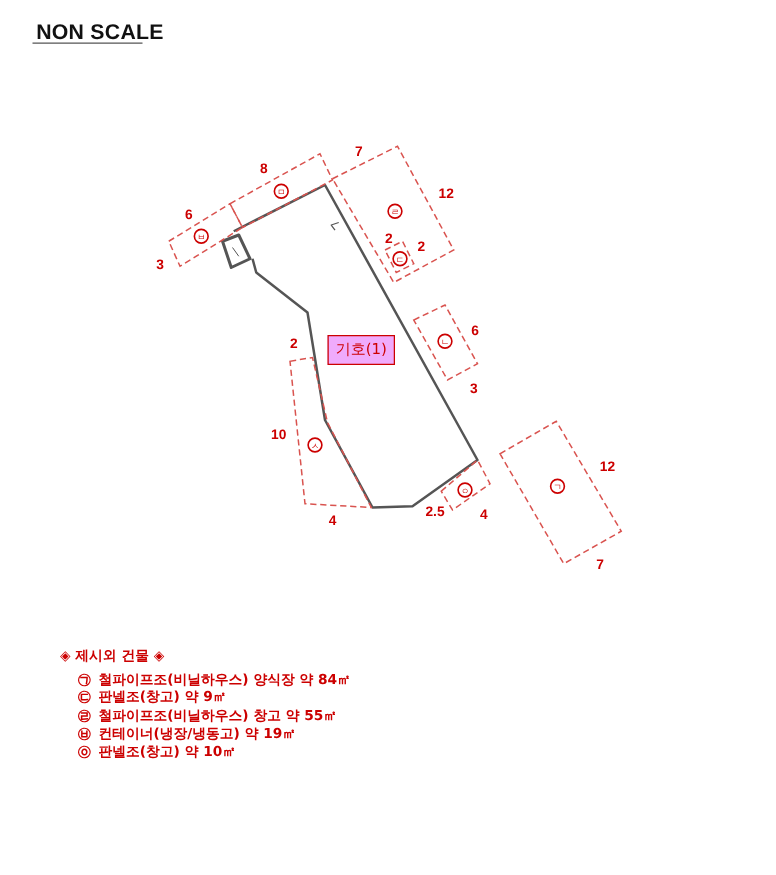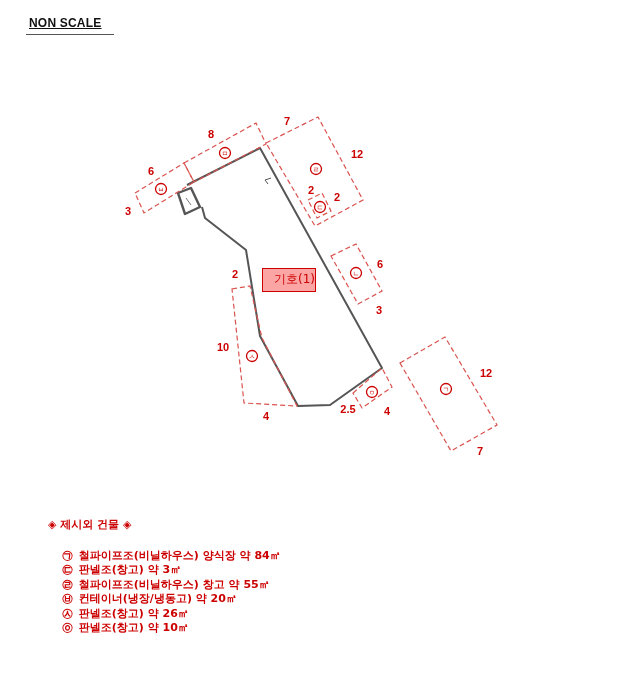--- a/index.html
+++ b/index.html
@@ -1,26 +1,26 @@
 <!DOCTYPE html>
 <html><head>
 <meta charset="utf-8">
 <style>
   html, body { margin:0; padding:0; background:#ffffff; }
   body { width:621px; height:700px; position:relative; overflow:hidden; font-family:"DejaVu Sans", sans-serif; }
-  .title { position:absolute; left:29px; top:16px; font-family:"Liberation Sans", sans-serif; font-weight:bold; font-size:12px; color:#111; letter-spacing:0.2px;text-decoration:underline; }
+  .title { position:absolute; left:29px; top:16px; font-family:"Liberation Sans", sans-serif; font-weight:bold; font-size:17px; color:#111; letter-spacing:0.2px; }
   .title-line { position:absolute; left:26px; top:34px; width:88px; height:1px; background:#555; }
   svg.plan { position:absolute; left:0; top:0; }
   .dim { font-family:"Liberation Sans", sans-serif; font-size:11px; fill:#cc0000; font-weight:bold; }
   .mark { font-family:"DejaVu Sans", sans-serif; font-size:7px; fill:#cc0000; }
   .legend { position:absolute; left:48px; top:518px; color:#cc0000; font-family:"DejaVu Sans", sans-serif; font-size:11px; line-height:14.5px; font-weight:bold; }
-  .legend .head { margin-bottom:16px; }
+  .legend .head { margin-bottom:4px; }
   .legend .item { padding-left:14px; white-space:nowrap; }
   .legend .sym { display:inline-block; width:13px; }
-  .lot-label { position:absolute; left:262px; top:268px; width:54px; height:24px; border:1.5px solid #cc0000; box-sizing:border-box; color:#cc0000; font-family:"DejaVu Sans", sans-serif; font-size:12px; text-align:right; line-height:21px; background:#fca5a5; }
+  .lot-label { position:absolute; left:262px; top:268px; width:54px; height:24px; border:1.5px solid #cc0000; box-sizing:border-box; color:#cc0000; font-family:"DejaVu Sans", sans-serif; font-size:12px; text-align:center; line-height:21px; background:#f0abfc; }
 </style>
 </head>
 <body>
 
 <div class="title">NON SCALE</div>
 <div class="title-line"></div>
 
 <svg class="plan" width="621" height="700" viewBox="0 0 621 700">
 
   <g fill="none" stroke="#555" stroke-width="2" stroke-linejoin="round">
@@ -90,18 +90,17 @@
     <text x="486" y="377">12</text>
     <text x="480" y="455">7</text>
   </g>
 </svg>
 
 <div class="lot-label">기호(1)</div>
 
 <div class="legend">
   <div class="head">◈ 제시외 건물 ◈</div>
   <div class="item"><span class="sym">㉠</span> <span>철파이프조(비닐하우스) 양식장 약 84㎡</span></div>
-  <div class="item"><span class="sym">㉢</span> <span>판넬조(창고) 약 3㎡</span></div>
+  <div class="item"><span class="sym">㉢</span> <span>판넬조(창고) 약 9㎡</span></div>
   <div class="item"><span class="sym">㉣</span> <span>철파이프조(비닐하우스) 창고 약 55㎡</span></div>
-  <div class="item"><span class="sym">㉥</span> <span>컨테이너(냉장/냉동고) 약 20㎡</span></div>
-  <div class="item"><span class="sym">㉦</span> <span>판넬조(창고) 약 26㎡</span></div>
+  <div class="item"><span class="sym">㉥</span> <span>컨테이너(냉장/냉동고) 약 19㎡</span></div>
   <div class="item"><span class="sym">㉧</span> <span>판넬조(창고) 약 10㎡</span></div>
 </div>
 
 </body></html>

